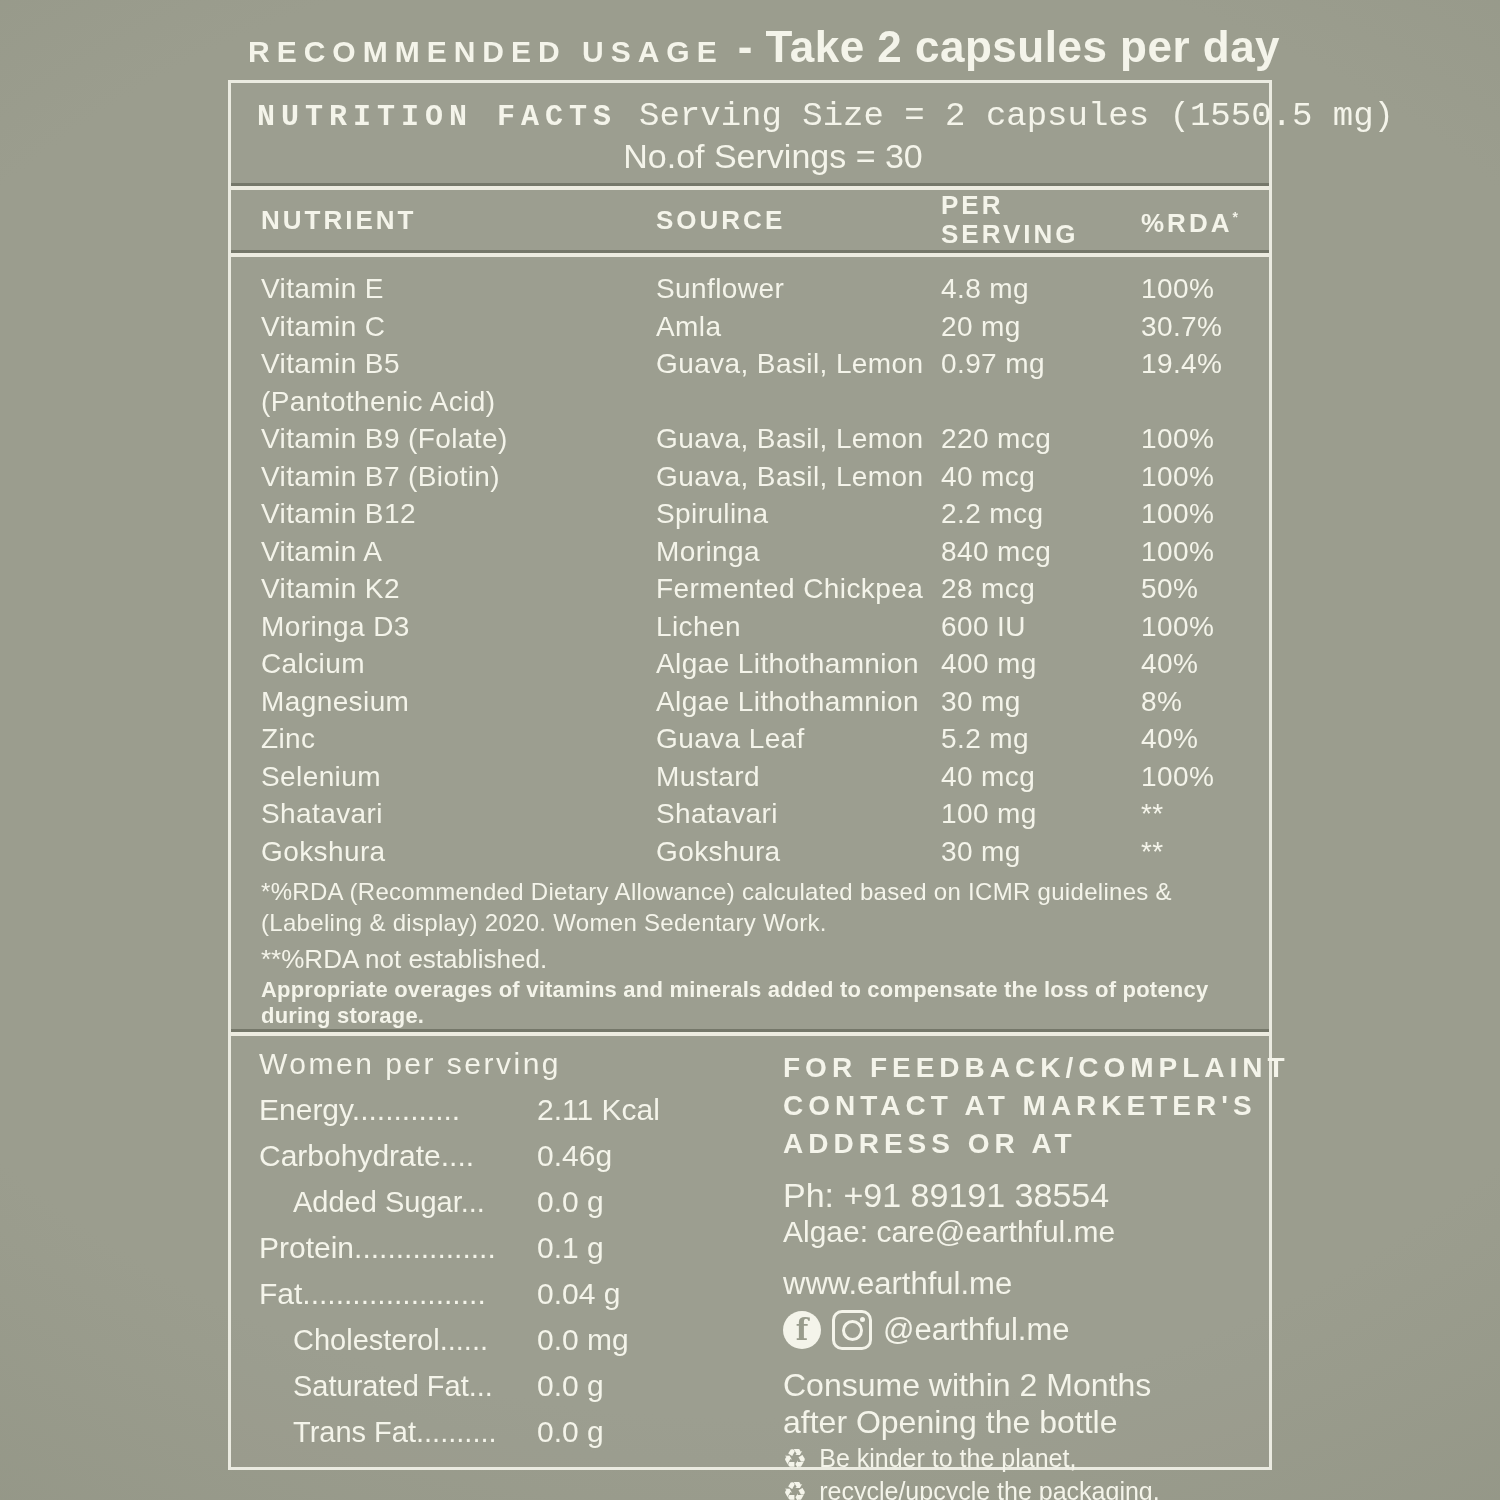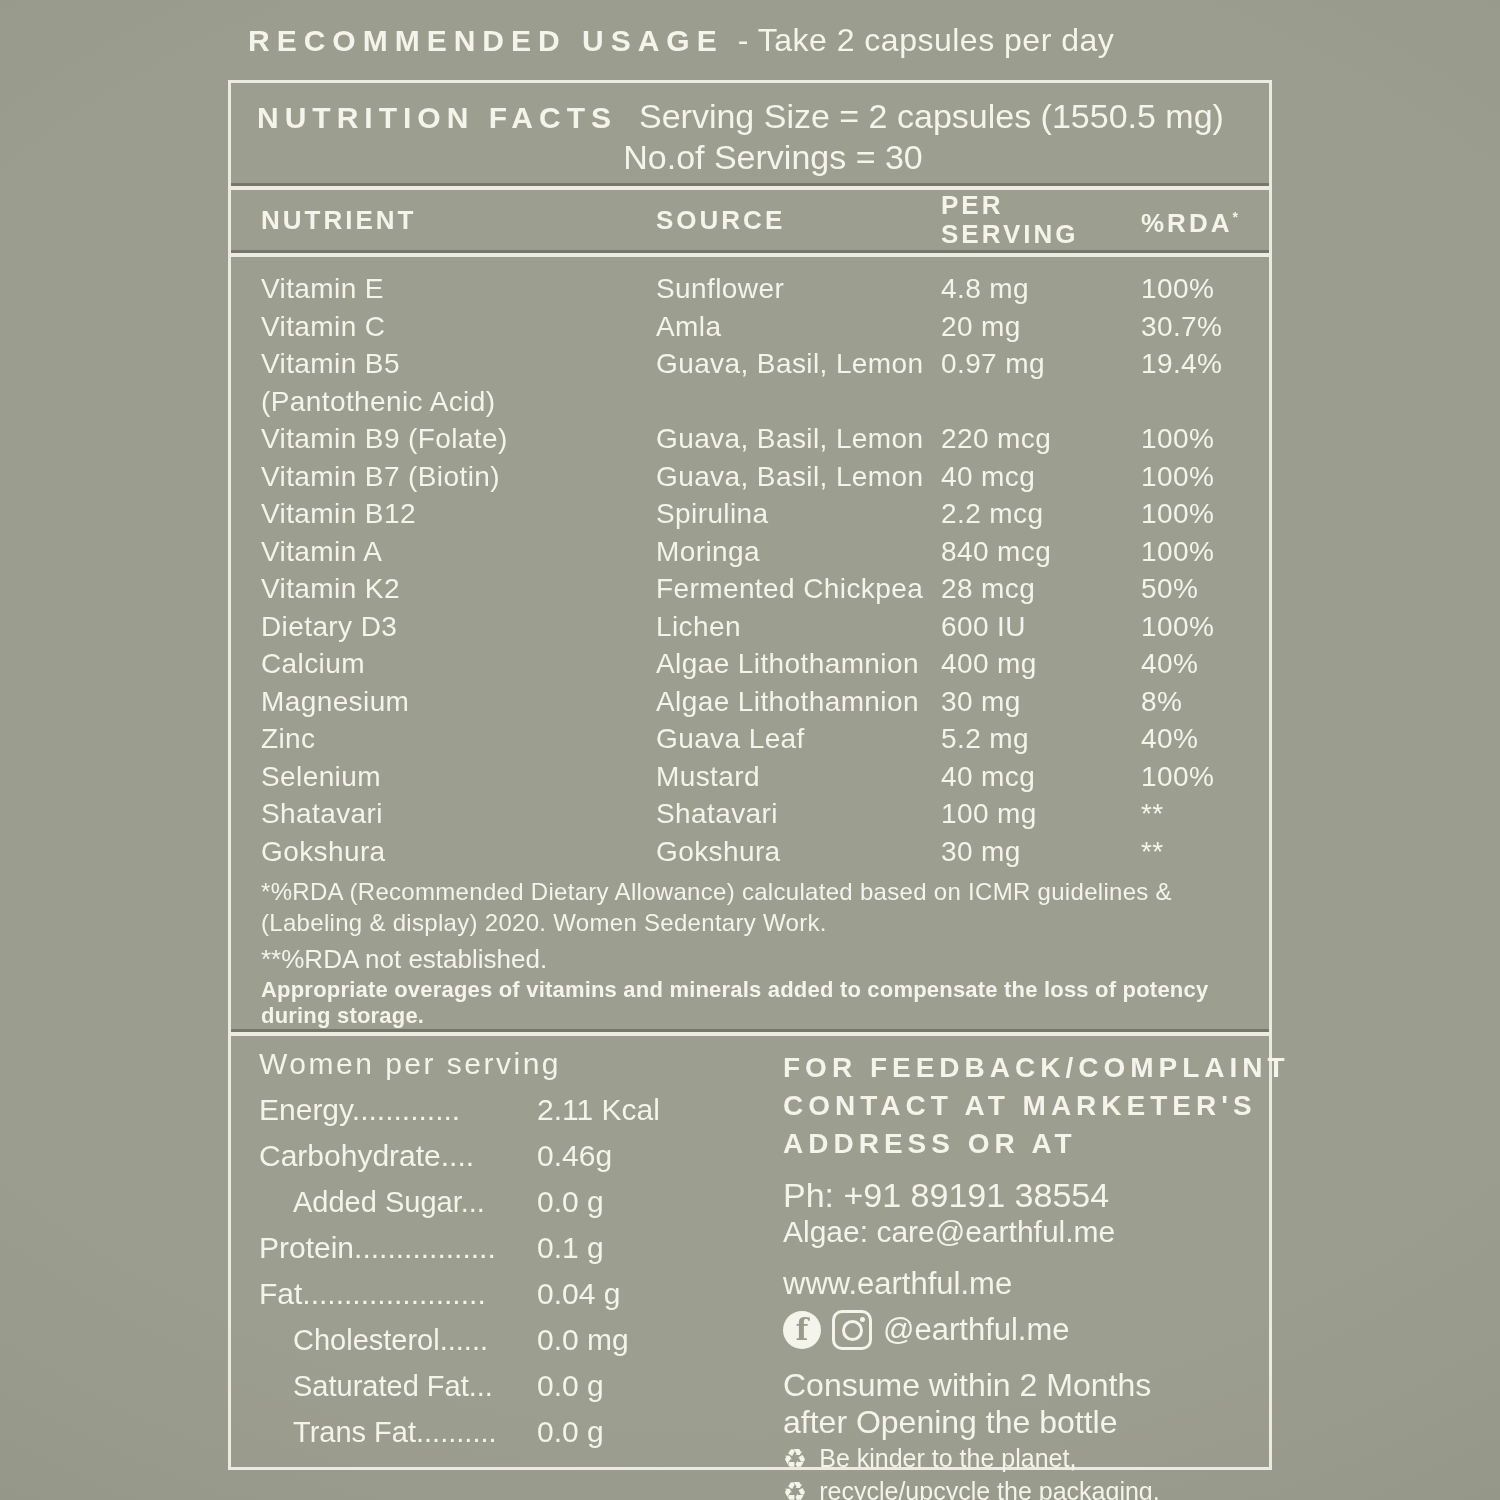--- a/index.html
+++ b/index.html
@@ -8,34 +8,34 @@
     background: radial-gradient(ellipse 120% 90% at 50% 45%, #9b9d8e 55%, #8d9080 100%);
     font-family:"Liberation Sans","DejaVu Sans",sans-serif;
     color:#f4f4ea;
     -webkit-font-smoothing:antialiased;
   }
   .page{position:relative;width:1500px;height:1500px;}
 
   
   .usage{position:absolute;left:248px;top:22px;display:flex;align-items:baseline;gap:14px;white-space:nowrap;}
   .usage .lbl{font-size:30px;font-weight:bold;letter-spacing:7px;}
-  .usage .txt{font-size:32px;letter-spacing:0.5px;}
+  .usage .txt{font-size:44px;letter-spacing:0.5px;font-weight:bold;}
 
   
   .panel{
     position:absolute;left:228px;top:80px;width:1044px;height:1390px;
     border:3px solid rgba(242,242,232,0.92);
     box-sizing:border-box;display:flex;flex-direction:column;
     background:rgba(255,255,255,0.02);
   }
   .divider{height:7px;flex:0 0 auto;
     background:linear-gradient(to bottom, rgba(70,73,60,0.45) 0 40%, #edece1 40% 100%);}
 
   .p-head{flex:0 0 auto;height:100px;box-sizing:border-box;padding:14px 20px 0 26px;}
-  .p-head .line1{display:flex;align-items:baseline;gap:22px;white-space:nowrap;}
+  .p-head .line1{display:flex;align-items:baseline;gap:22px;white-space:nowrap;font-family:Liberation Mono, monospace;}
   .p-head .title{font-size:30px;font-weight:bold;letter-spacing:6px;}
   .p-head .serv{font-size:34px;}
   .p-head .line2{font-size:34px;text-align:center;margin-top:2px;padding-left:40px;}
 
   .cols{flex:0 0 auto;height:60px;display:grid;grid-template-columns:395px 285px 200px 1fr;
     align-items:center;padding-left:30px;box-sizing:border-box;
     font-size:26px;font-weight:bold;letter-spacing:3px;line-height:29px;}
   .cols .perserv{width:150px;}
   .cols sup{font-size:14px;letter-spacing:0;}
 
@@ -149,21 +149,21 @@
         <div>840 mcg</div>
         <div>100%</div>
       </div>
       <div class="trow">
         <div>Vitamin K2</div>
         <div>Fermented Chickpea</div>
         <div>28 mcg</div>
         <div>50%</div>
       </div>
       <div class="trow">
-        <div>Dietary D3</div>
+        <div>Moringa D3</div>
         <div>Lichen</div>
         <div>600 IU</div>
         <div>100%</div>
       </div>
       <div class="trow">
         <div>Calcium</div>
         <div>Algae Lithothamnion</div>
         <div>400 mg</div>
         <div>40%</div>
       </div>

